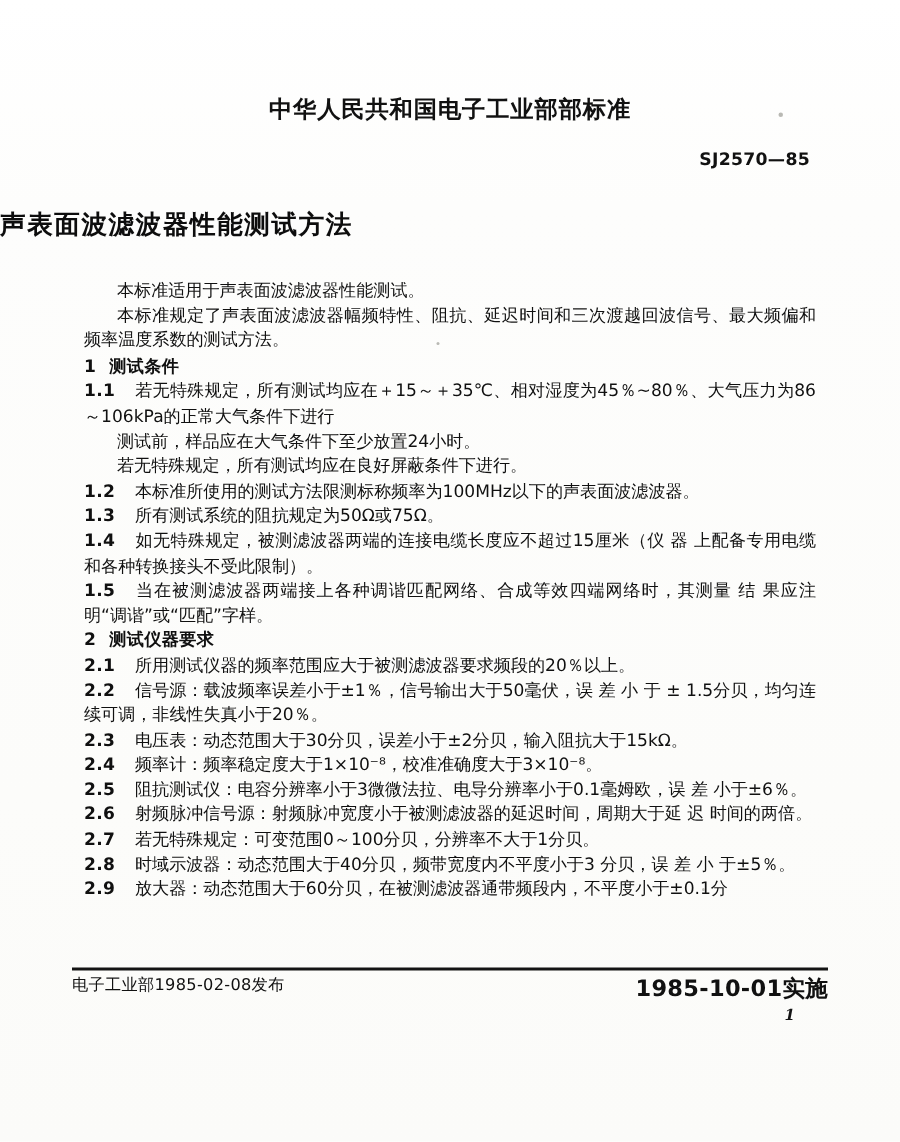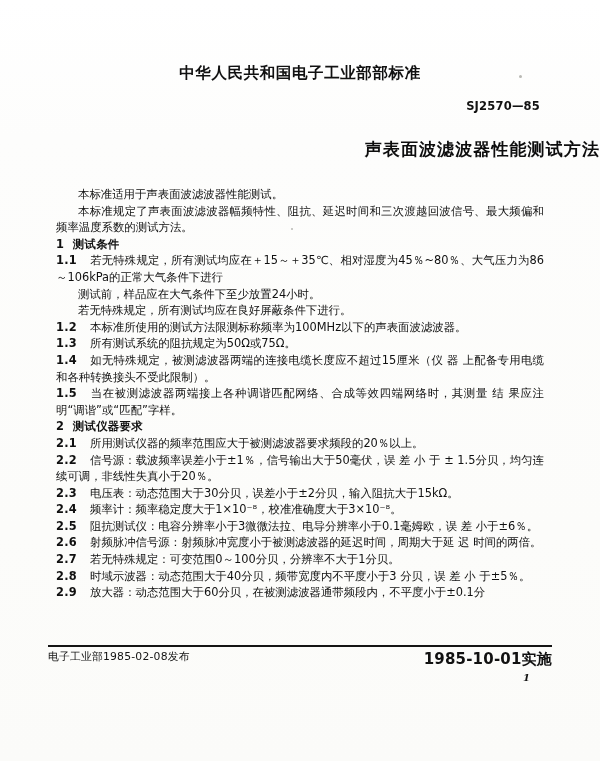--- a/index.html
+++ b/index.html
@@ -62,21 +62,21 @@
     letter-spacing: 0.2px;
     color: #111;
     font-family: "DejaVu Sans", "Liberation Sans", sans-serif;
   }
 
   .doc-title {
     position: absolute;
     left: 0;
     top: 138px;
     width: 600px;
-    text-align: right;
+    text-align: left;
     font-size: 17px;
     font-weight: bold;
     letter-spacing: 1.1px;
     color: #0d0d0d;
   }
 
   
   .body-block {
     position: absolute;
     left: 56px;

